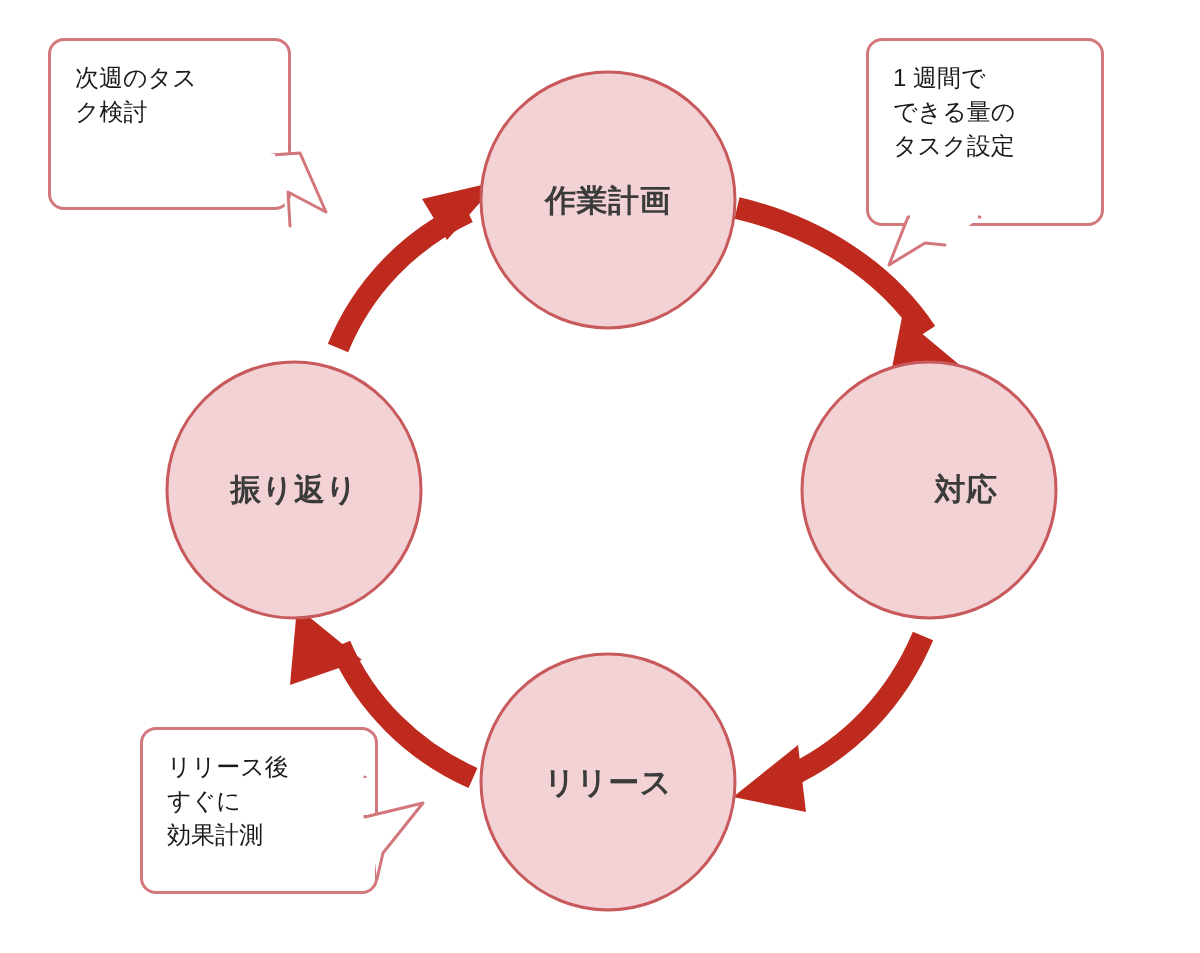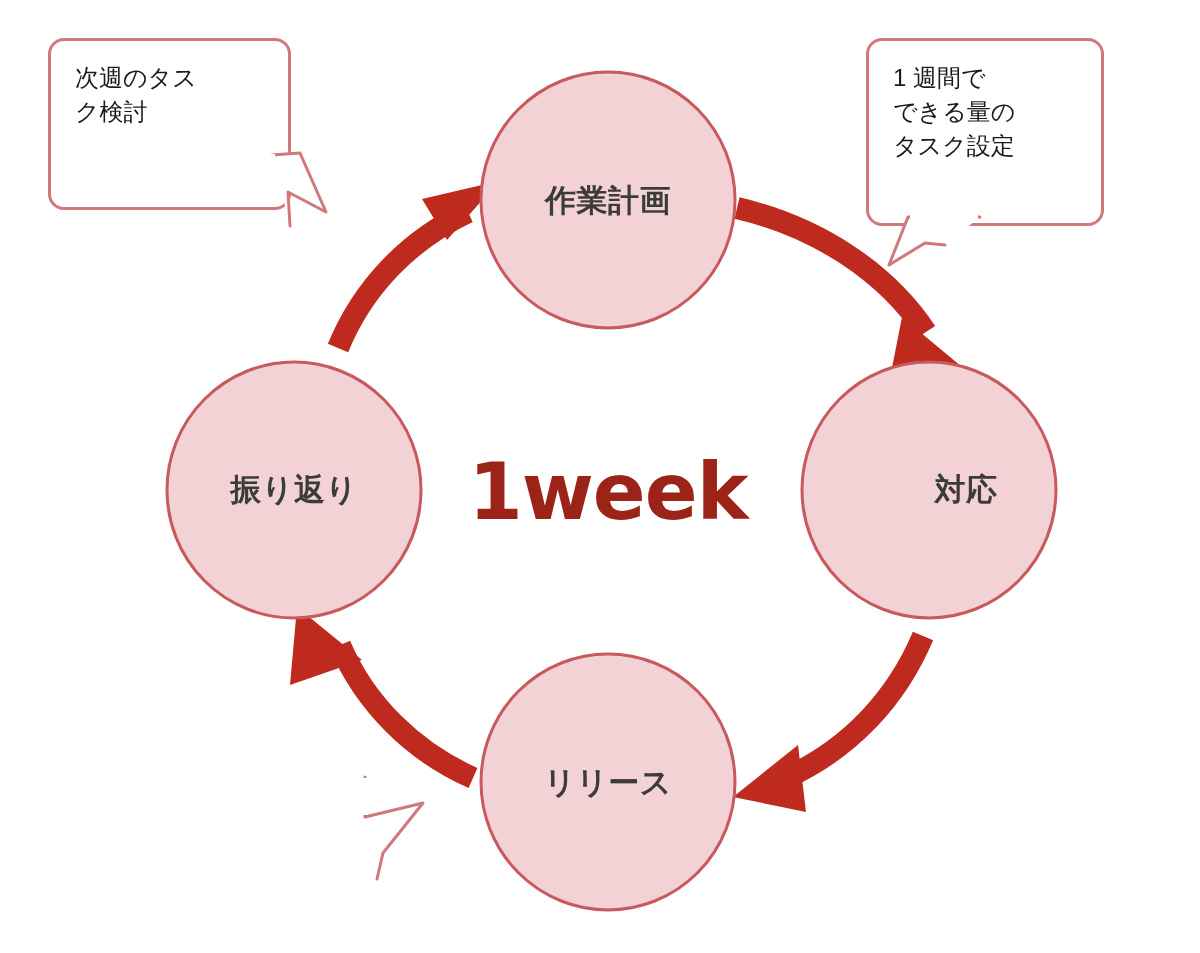--- a/index.html
+++ b/index.html
@@ -130,35 +130,37 @@
   </svg>
 
   <div class="node-label sz-big" style="left:608px; top:201px;">作業計画</div>
 
   <div class="node-label sz-mid" style="left:929px; top:490px;">対応</div>
 
   <div class="node-label sz-big" style="left:608px; top:783px;">リリース</div>
 
   <div class="node-label sz-big" style="left:294px; top:490px;">振り返り</div>
 
-  <div id="center-label">1week</div>
 
   <div class="bubble" id="bubble-top-left">次週のタス
 ク検討</div>
   <svg class="bubble-tail" style="left:270px; top:150px; width:90px; height:90px;" viewBox="0 0 90 90">
     <path d="M 2 5 L 30 3 L 56 62 L 18 42 L 20 76" fill="#ffffff" stroke="#D2777B" stroke-width="3" stroke-linejoin="round" stroke-linecap="round"></path>
     <path d="M 2 4 L 2 8" stroke="#ffffff" stroke-width="6"></path>
   </svg>
 
   <div class="bubble" id="bubble-top-right">1 週間で
 できる量の
 タスク設定</div>
   <svg class="bubble-tail" style="left:880px; top:215px; width:110px; height:70px;" viewBox="0 0 110 70">
     <path d="M 100 2 L 28 2 L 9 50 L 45 28 L 65 30" fill="#ffffff" stroke="#D2777B" stroke-width="3" stroke-linejoin="round" stroke-linecap="round"></path>
     <path d="M 98 2 L 30 2" stroke="#ffffff" stroke-width="6"></path>
   </svg>
 
+  <div class="bubble" id="bubble-bottom-left">リリース後
+すぐに
+効果計測</div>
   <svg class="bubble-tail" style="left:355px; top:775px; width:110px; height:110px;" viewBox="0 0 110 110">
     <path d="M 10 2 L 10 42 L 68 28 L 28 78 L 22 104" fill="#ffffff" stroke="#D2777B" stroke-width="3" stroke-linejoin="round" stroke-linecap="round"></path>
     <path d="M 10 3 L 10 40" stroke="#ffffff" stroke-width="6"></path>
   </svg>
 
 </div>
 
 </body></html>

